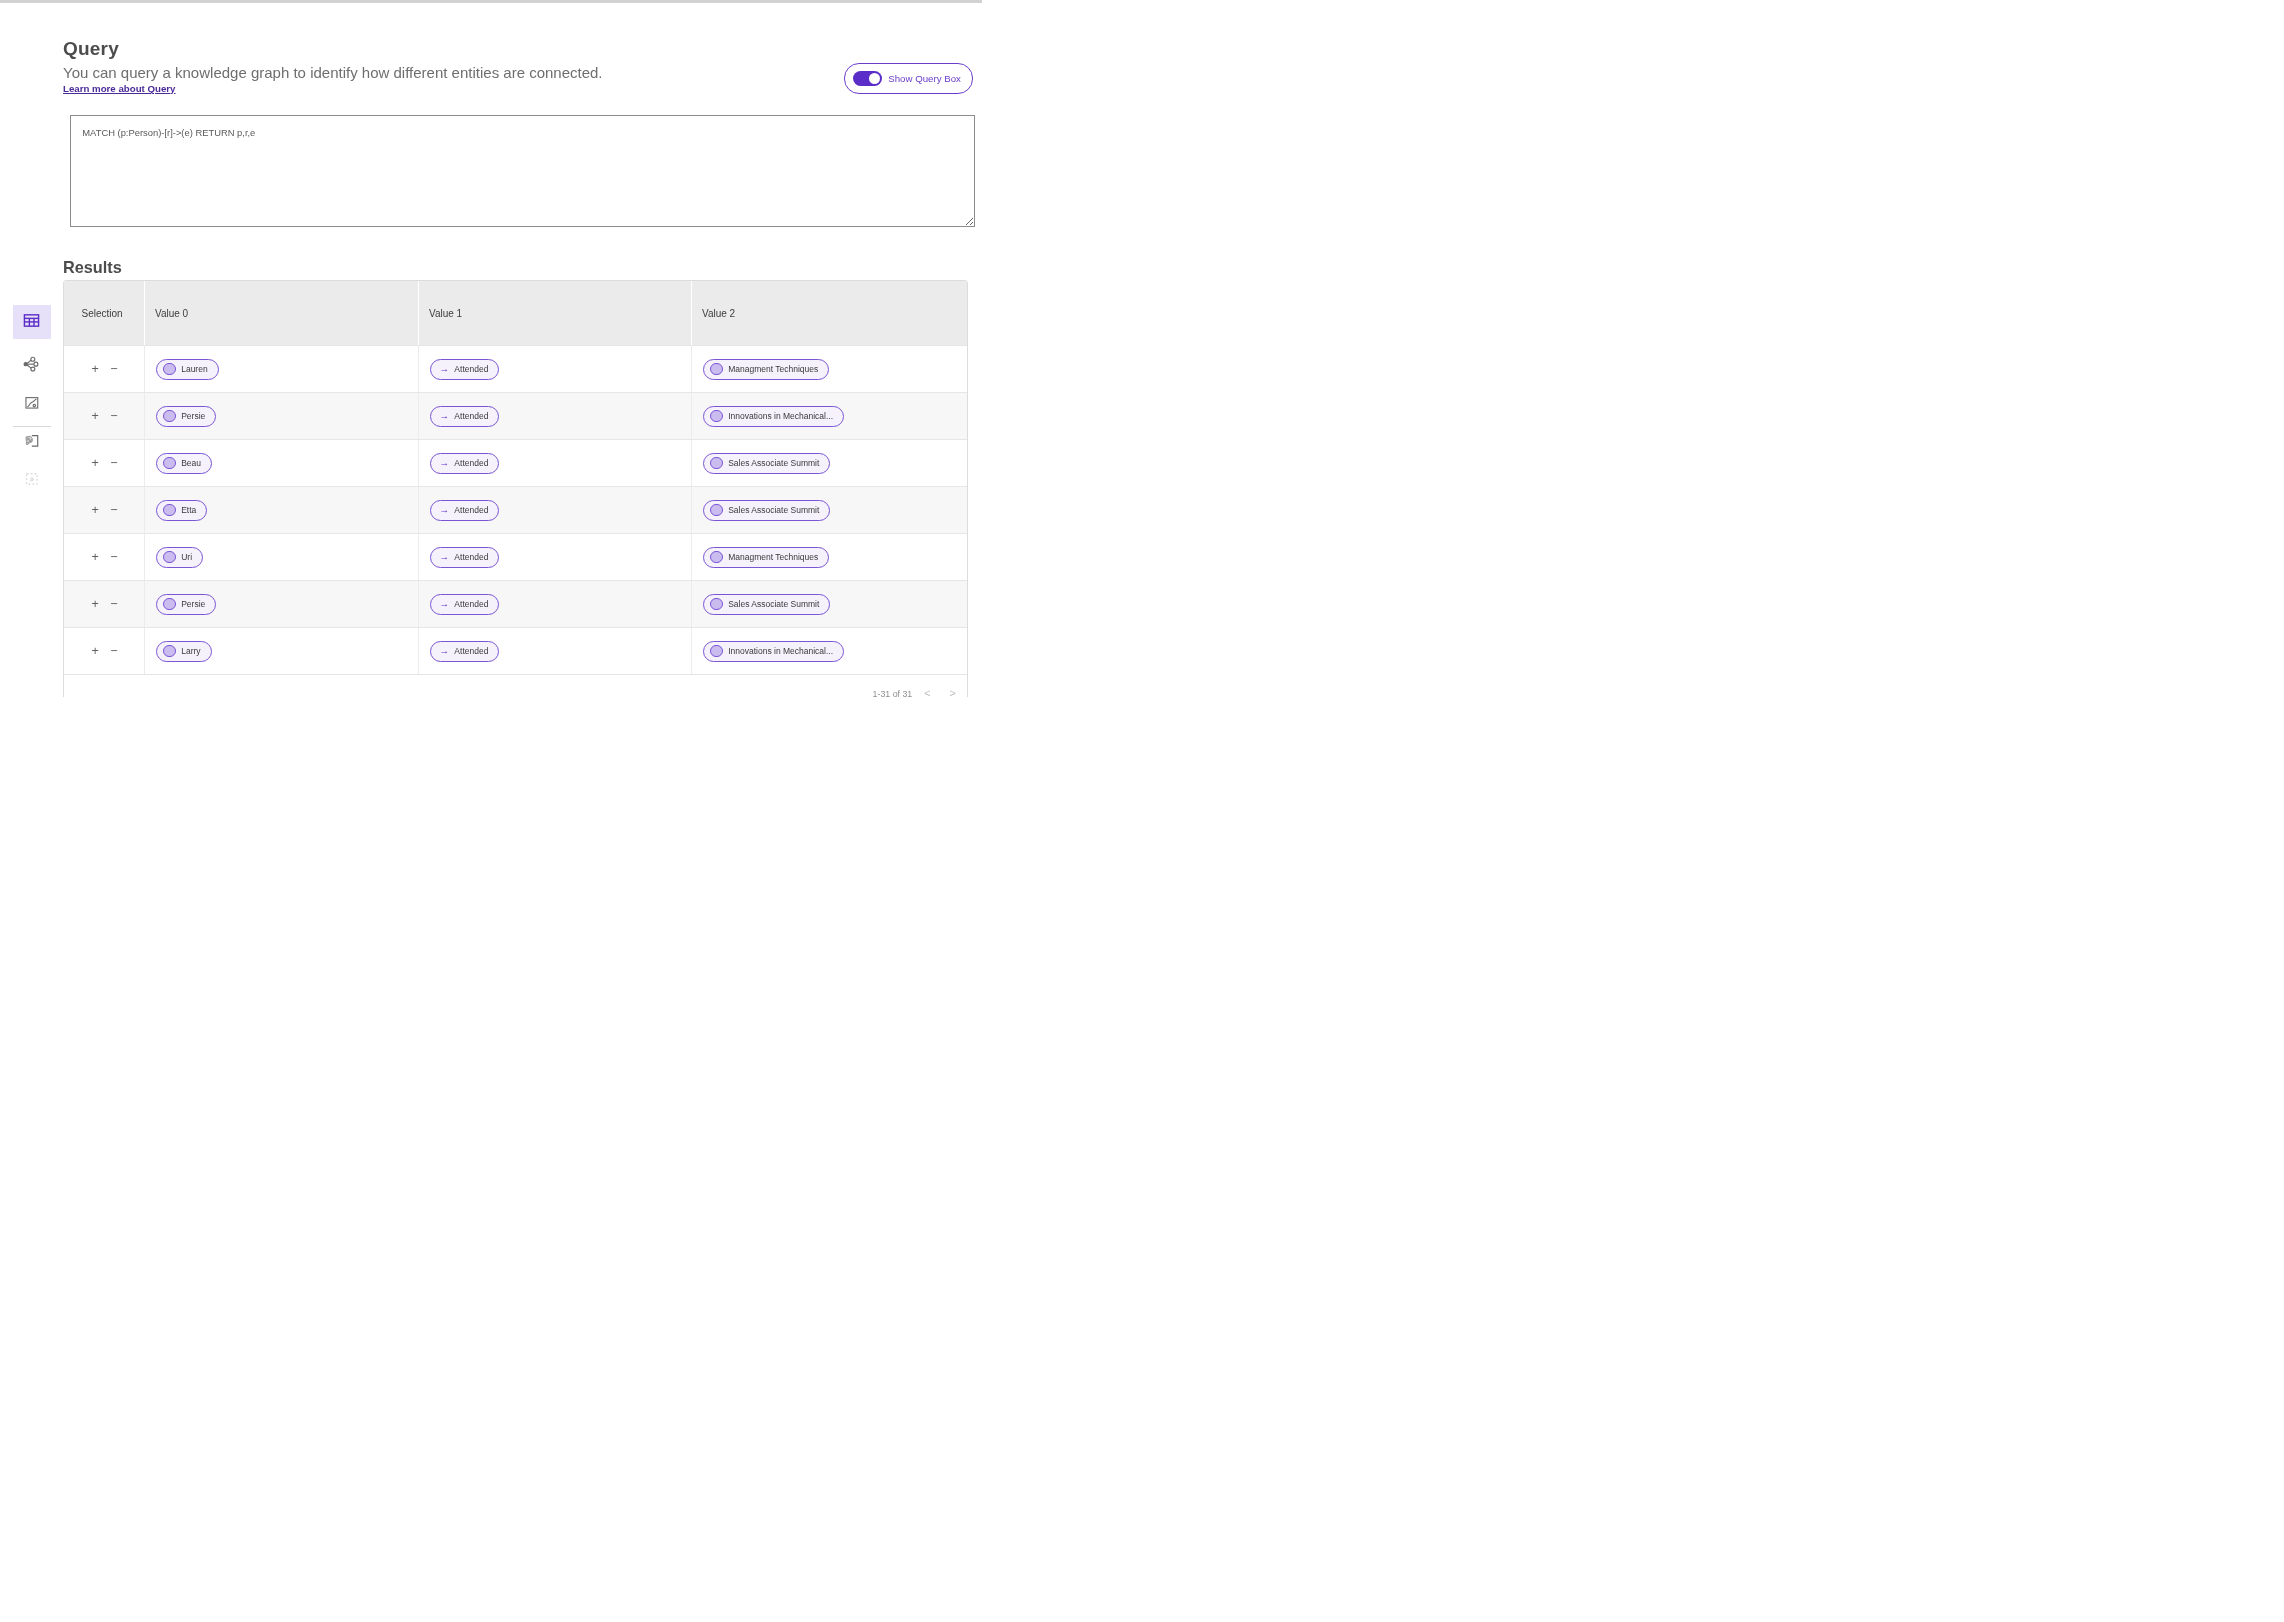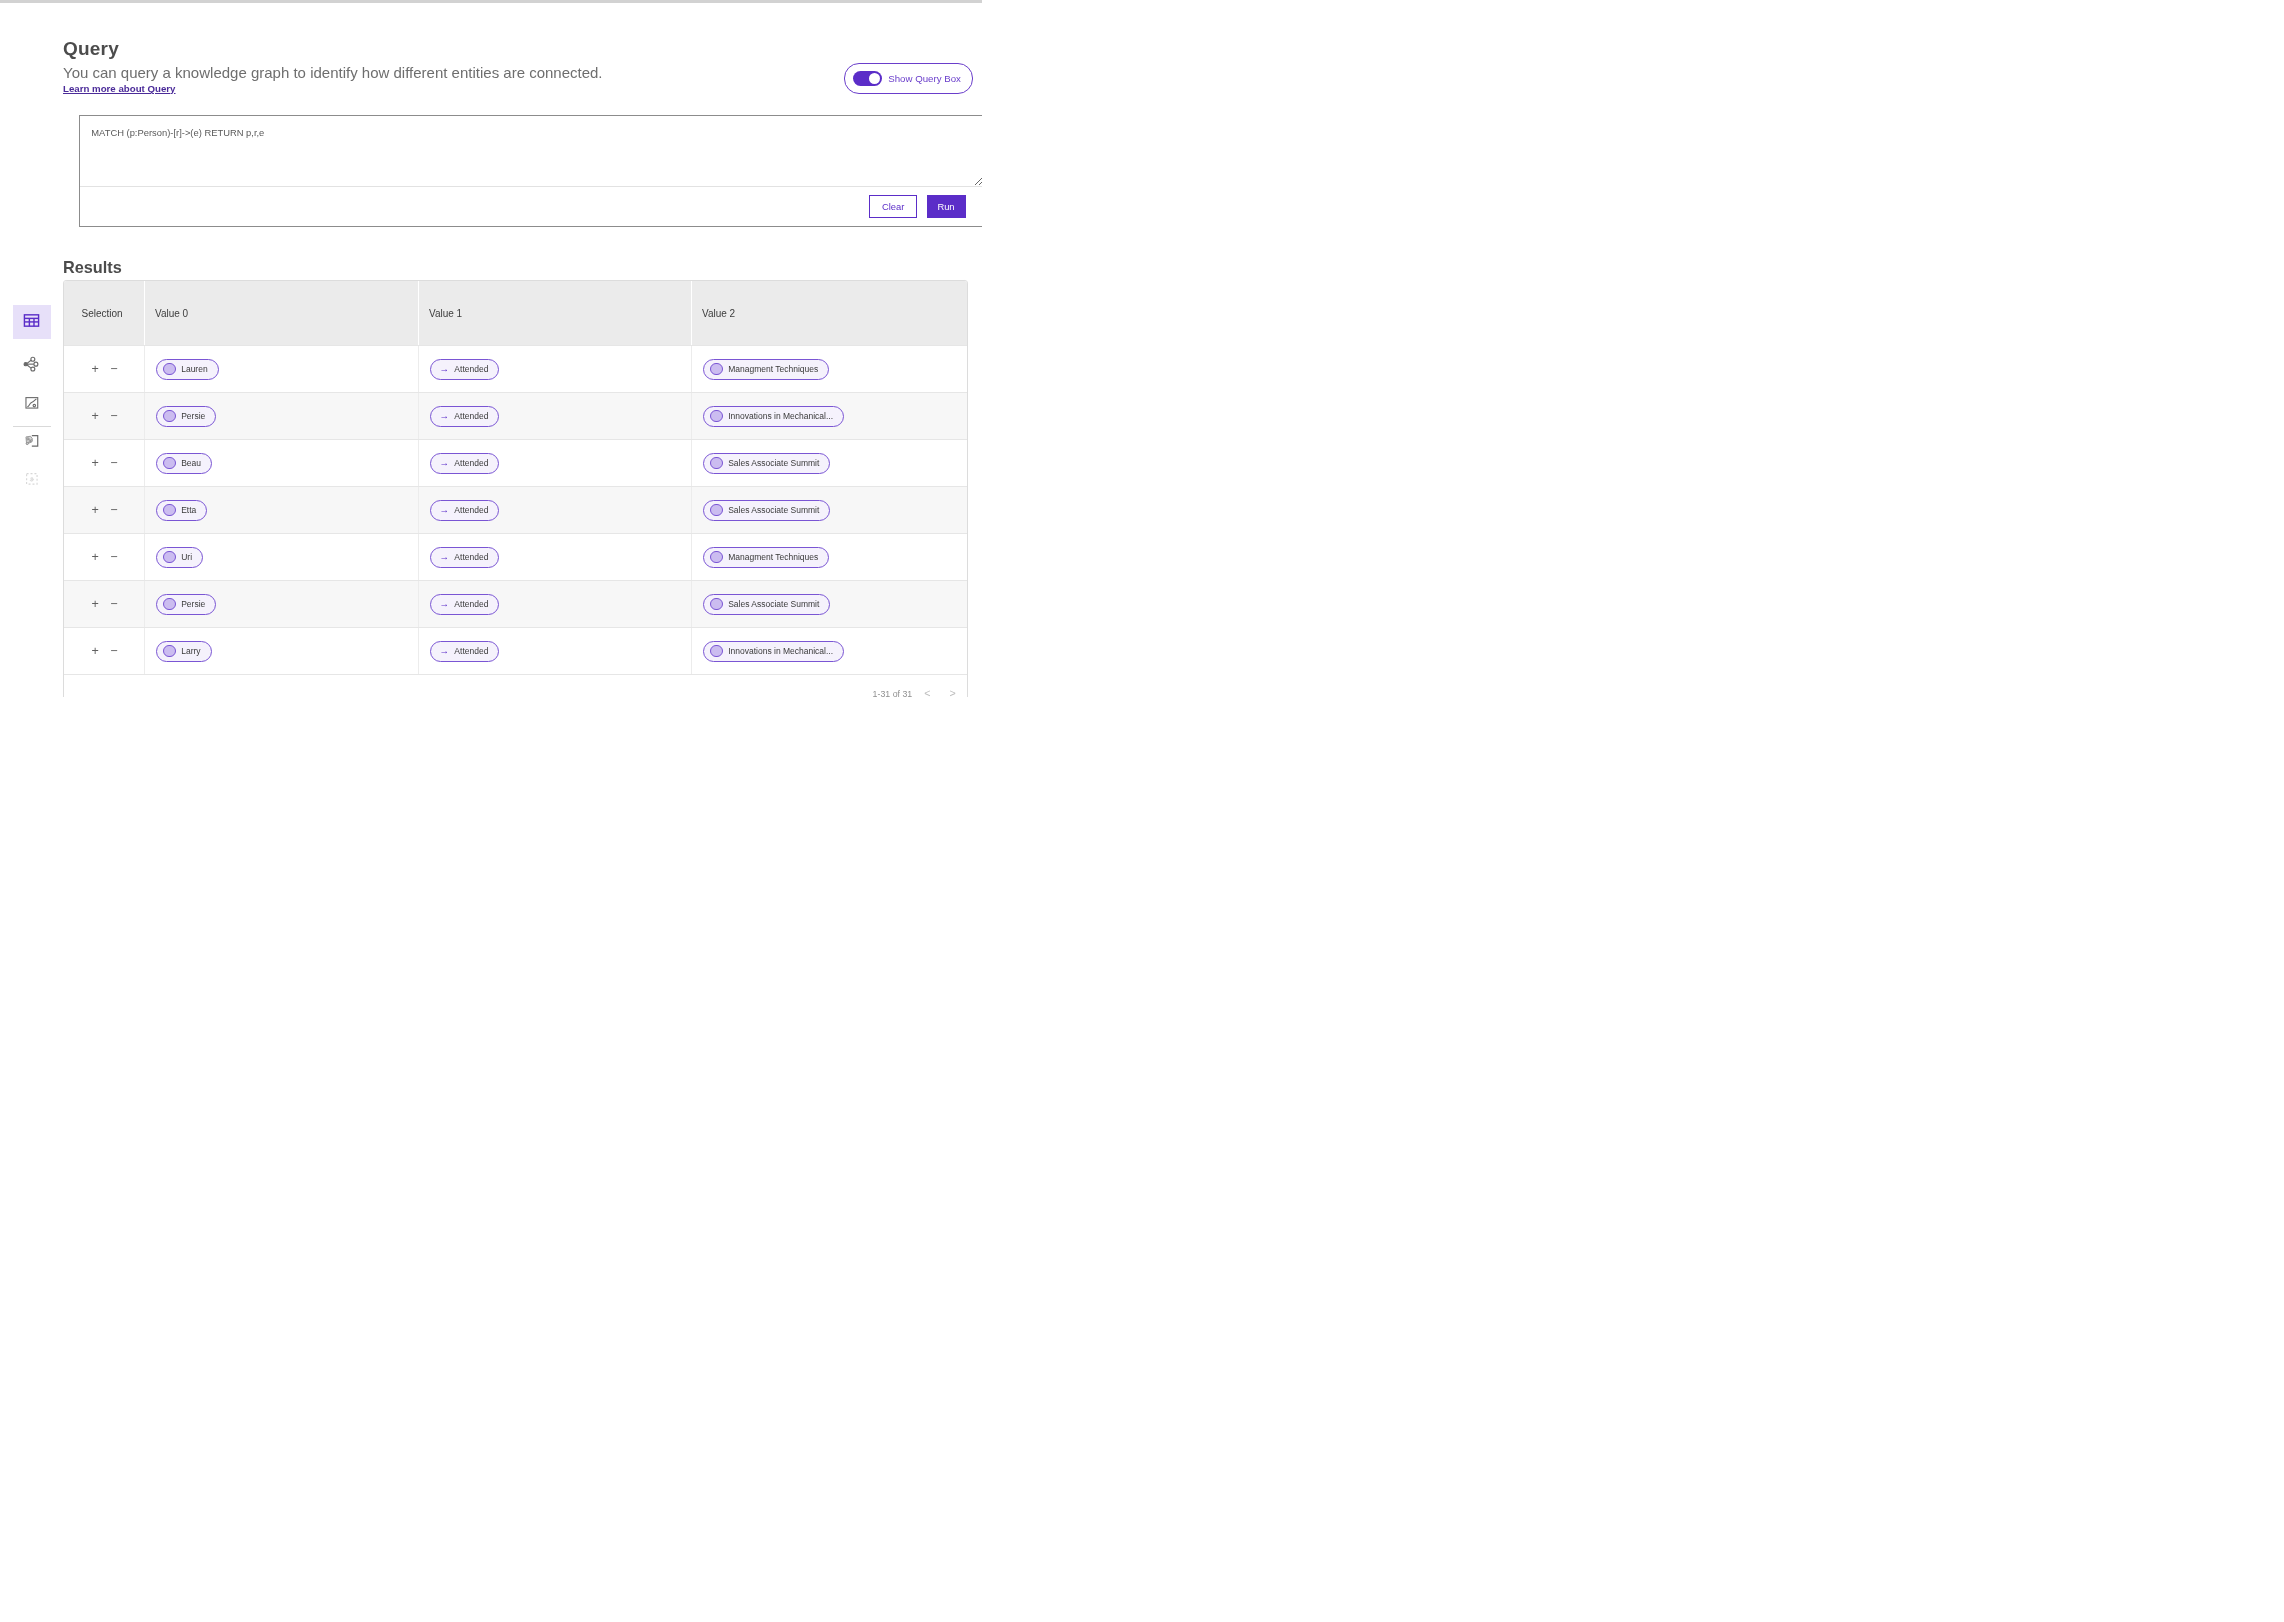--- a/index.html
+++ b/index.html
@@ -18,21 +18,21 @@
   .toggle-pill{
     position:absolute;top:63px;right:8.8px;height:31px;box-sizing:border-box;
     border:1.3px solid #6a3ecb;border-radius:15px;background:#fff;
     display:flex;align-items:center;gap:6.3px;padding:0 11.3px 0 7.5px;cursor:pointer;
   }
   .toggle-label{color:#6a3ecb;font-size:9.7px;}
   .switch{width:29px;height:15px;border-radius:7.5px;background:#5b2dc8;position:relative;flex:0 0 auto;}
   .switch .knob{position:absolute;right:1.9px;top:1.9px;width:11.3px;height:11.3px;border-radius:50%;background:#fff;}
 
   .query-box{
-    position:absolute;left:79px;top:115px;width:905px;height:112px;box-sizing:border-box;
+    position:absolute;left:70px;top:115px;width:905px;height:112px;box-sizing:border-box;
     border:0.9px solid #8c8c8c;background:#fff;display:flex;flex-direction:column;
   }
   .query-textarea{
     flex:1 1 auto;border:none;outline:none;resize:both;box-sizing:border-box;
     padding:11.3px 11.3px 5px 11.3px;font-family:"Liberation Sans", sans-serif;
     font-size:9.4px;color:#595959;line-height:1.35;overflow:auto;
   }
   .query-actions{
     flex:0 0 39px;border-top:0.6px solid #e2e2e2;display:flex;align-items:center;
     justify-content:flex-end;gap:9.4px;padding-right:17.5px;
@@ -95,24 +95,20 @@
 
 <div class="toggle-pill">
   <span class="switch">
       <span class="knob"></span>
     </span>
   <span class="toggle-label">Show Query Box</span>
 </div>
 
 <div class="query-box">
   <textarea class="query-textarea" spellcheck="false" style="">MATCH (p:Person)-[r]-&gt;(e) RETURN p,r,e</textarea>
-  <div class="query-actions">
-    <button class="btn btn-clear">Clear</button>
-    <button class="btn btn-run">Run</button>
-  </div>
 </div>
 
 <h2 class="results-title">Results</h2>
 
 <div class="side-rail">
   <button class="side-btn selected">
     <span>
       <svg width="17" height="17" viewBox="0 0 24 24" fill="none" stroke="#5b2dc8" stroke-width="2">
         <rect x="2" y="4" width="20" height="16"></rect>
         <line x1="2" y1="9" x2="22" y2="9"></line>

